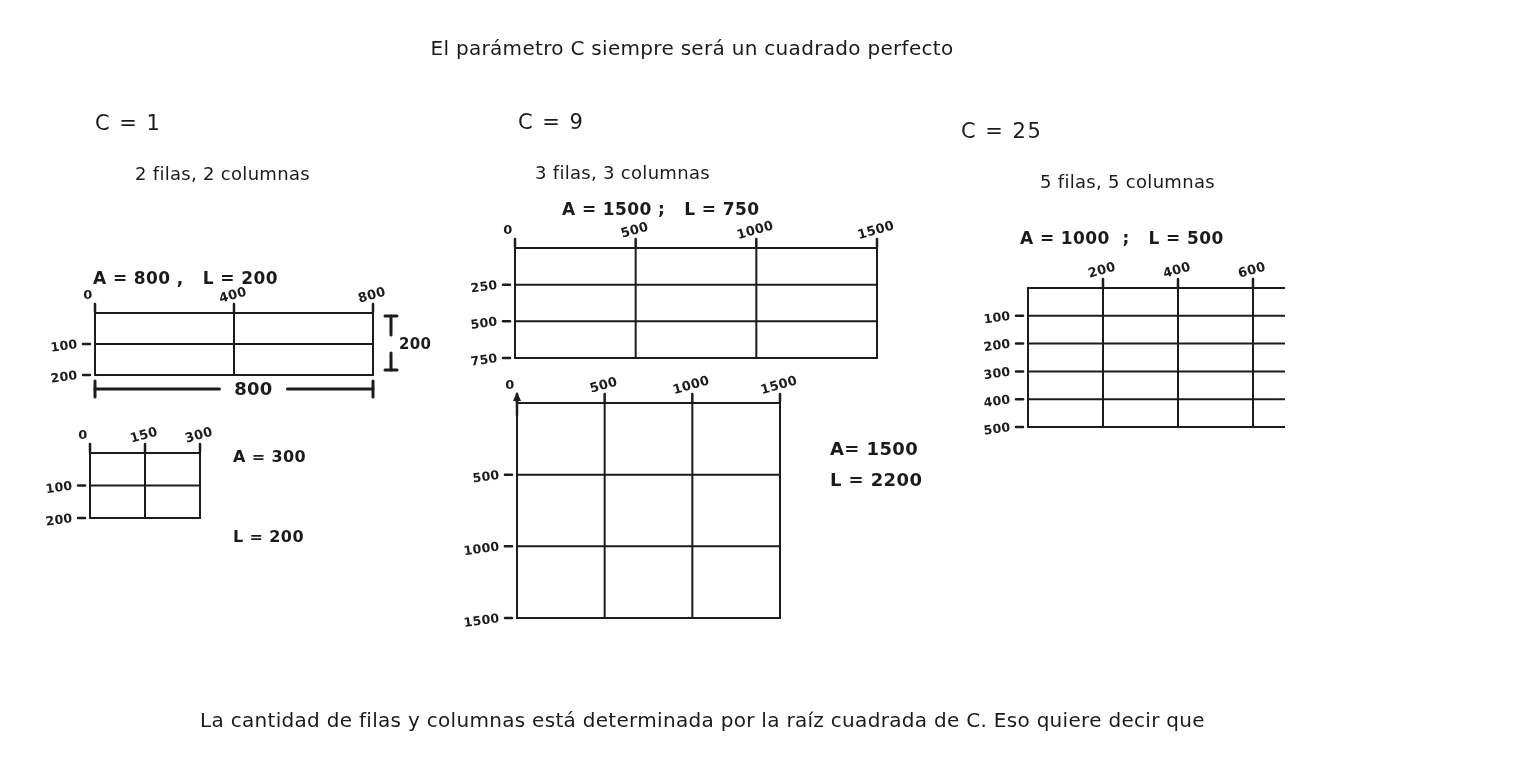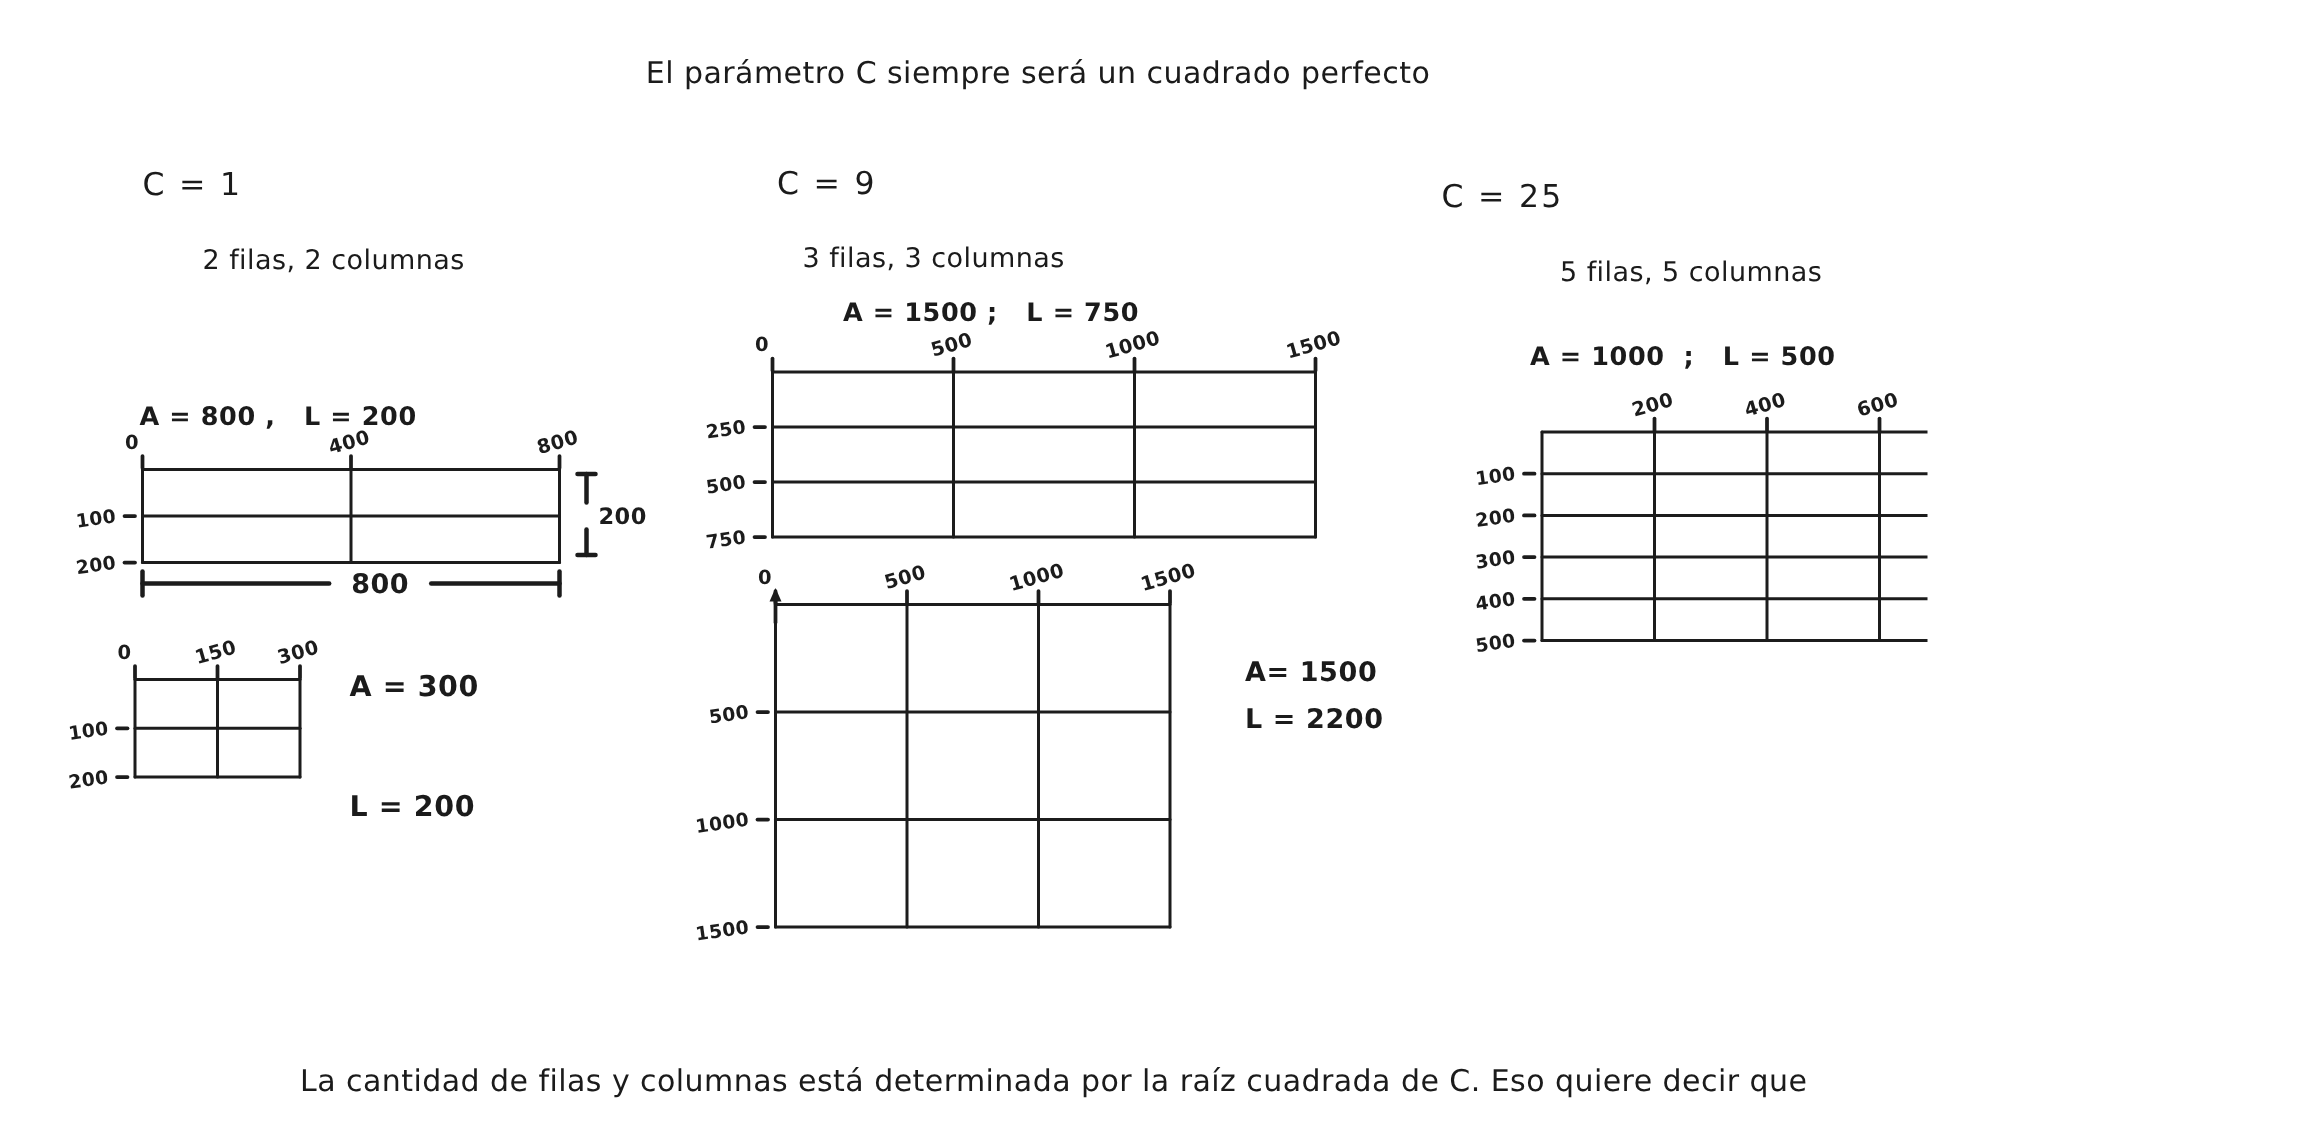--- a/index.html
+++ b/index.html
@@ -7,21 +7,21 @@
     position:relative;width:1285px;height:757px;background:#ffffff;overflow:hidden;
     font-family:"DejaVu Sans",sans-serif;color:#1b1b1b;
   }
   .abs{position:absolute;white-space:pre;}
   .hw{font-family:"DejaVu Sans",sans-serif;letter-spacing:.3px;}
   .hwb{font-family:"DejaVu Sans",sans-serif;font-weight:bold;letter-spacing:.4px;}
   .title{font-size:20px;transform:translateX(-50%);}
   .clabel{font-size:21px;letter-spacing:1.5px;}
   .filas{font-size:18px;}
   .params{font-size:17px;}
-  .side{font-size:19px;text-align:center;}
+  .side{font-size:16px;text-align:center;}
   .side-sm{font-size:18px;}
   .footer{font-size:20px;line-height:30px;white-space:pre;}
   svg.grid{position:absolute;overflow:visible;}
   svg text{font-family:"DejaVu Sans",sans-serif;letter-spacing:.3px;}
 </style>
 </head>
 <body>
 
 <div id="canvas">
 

